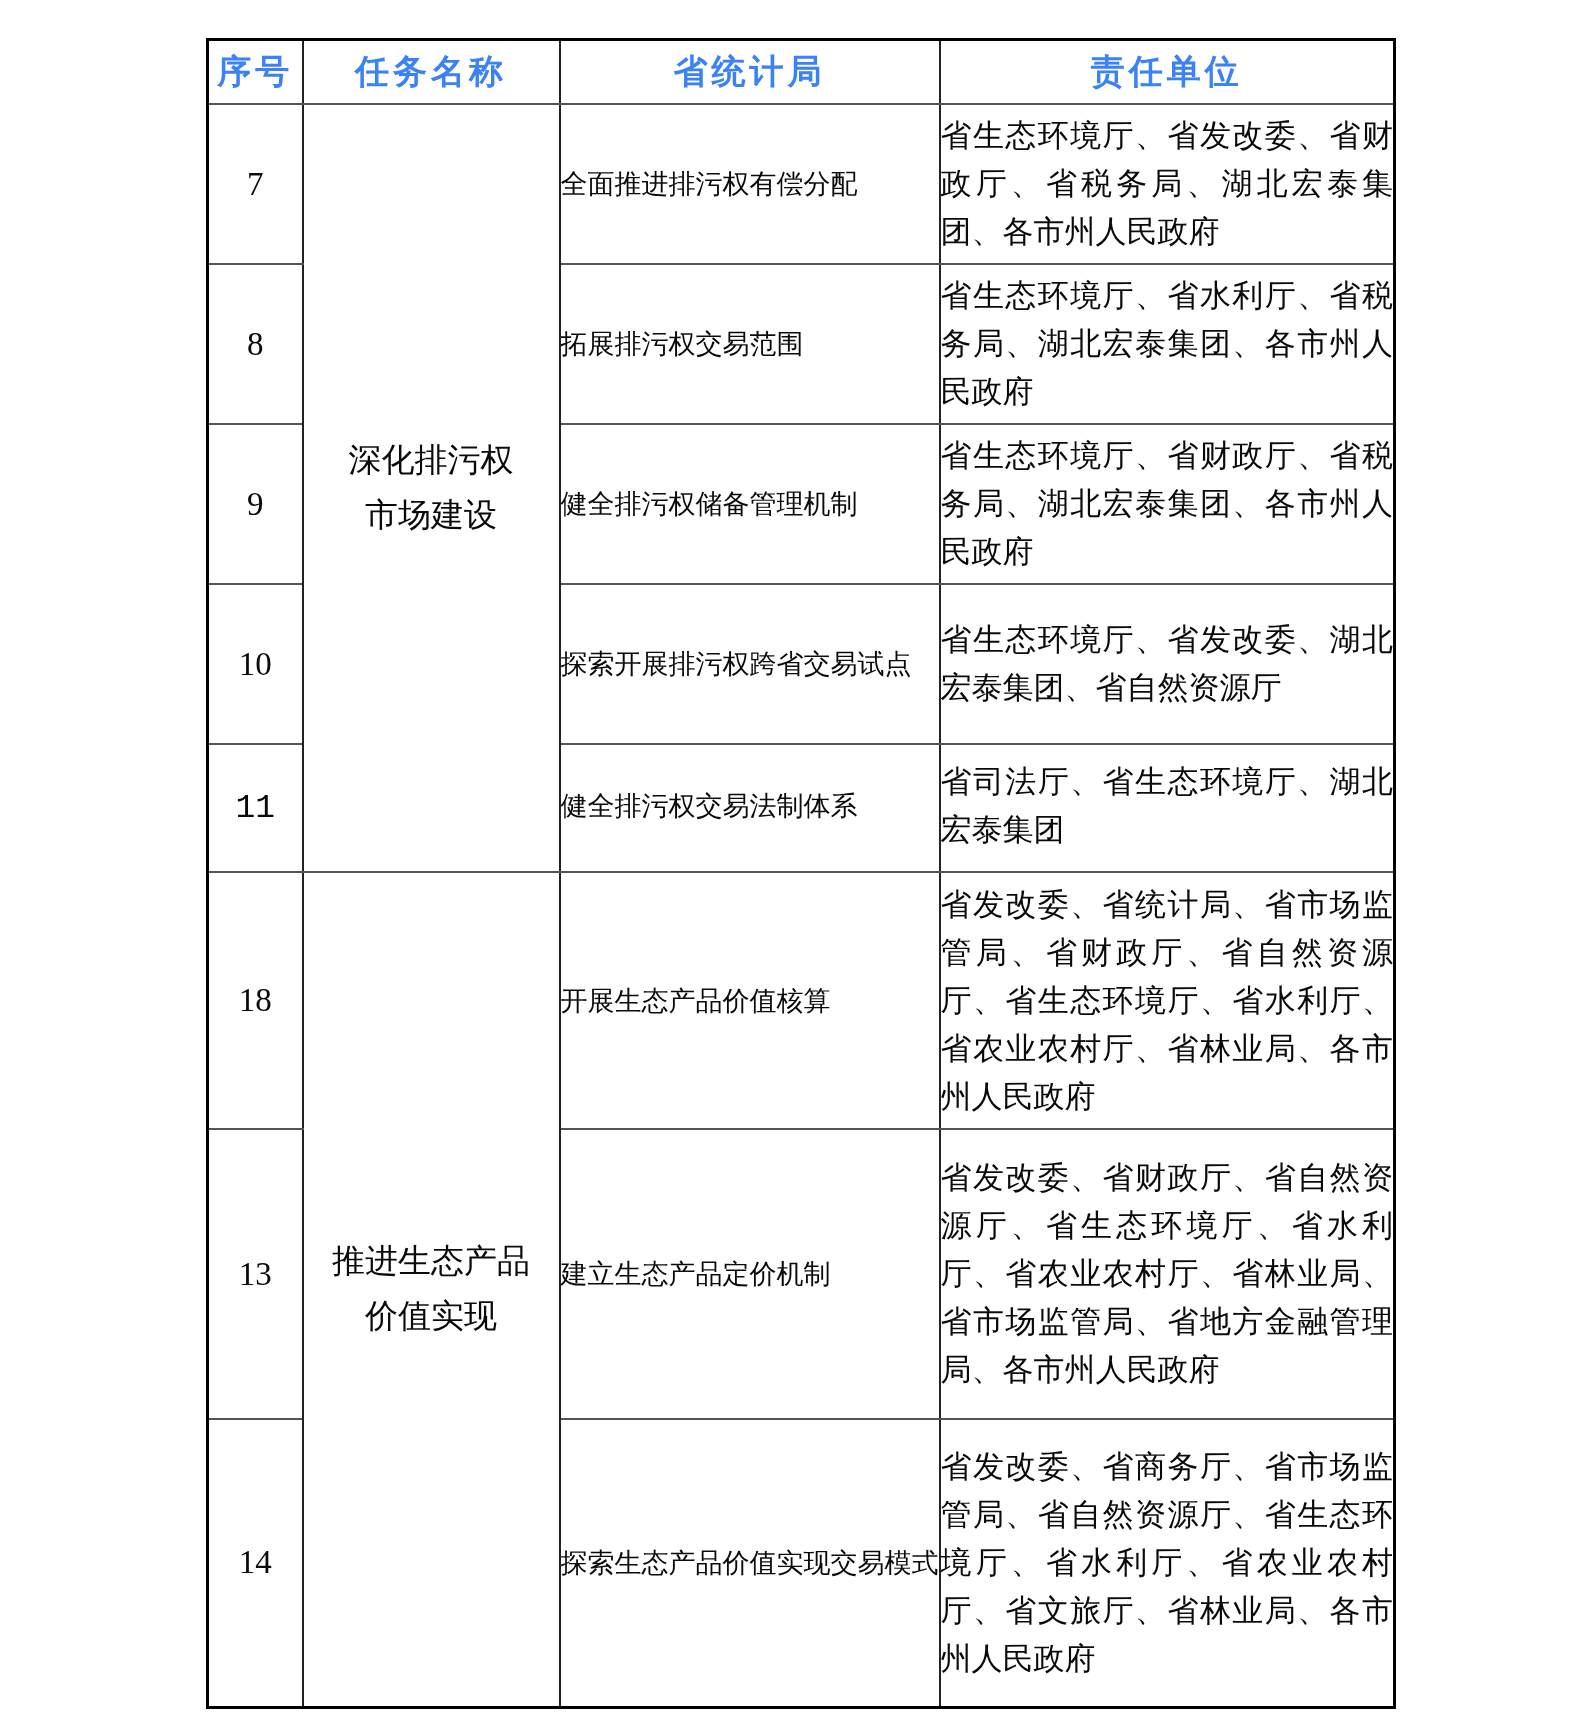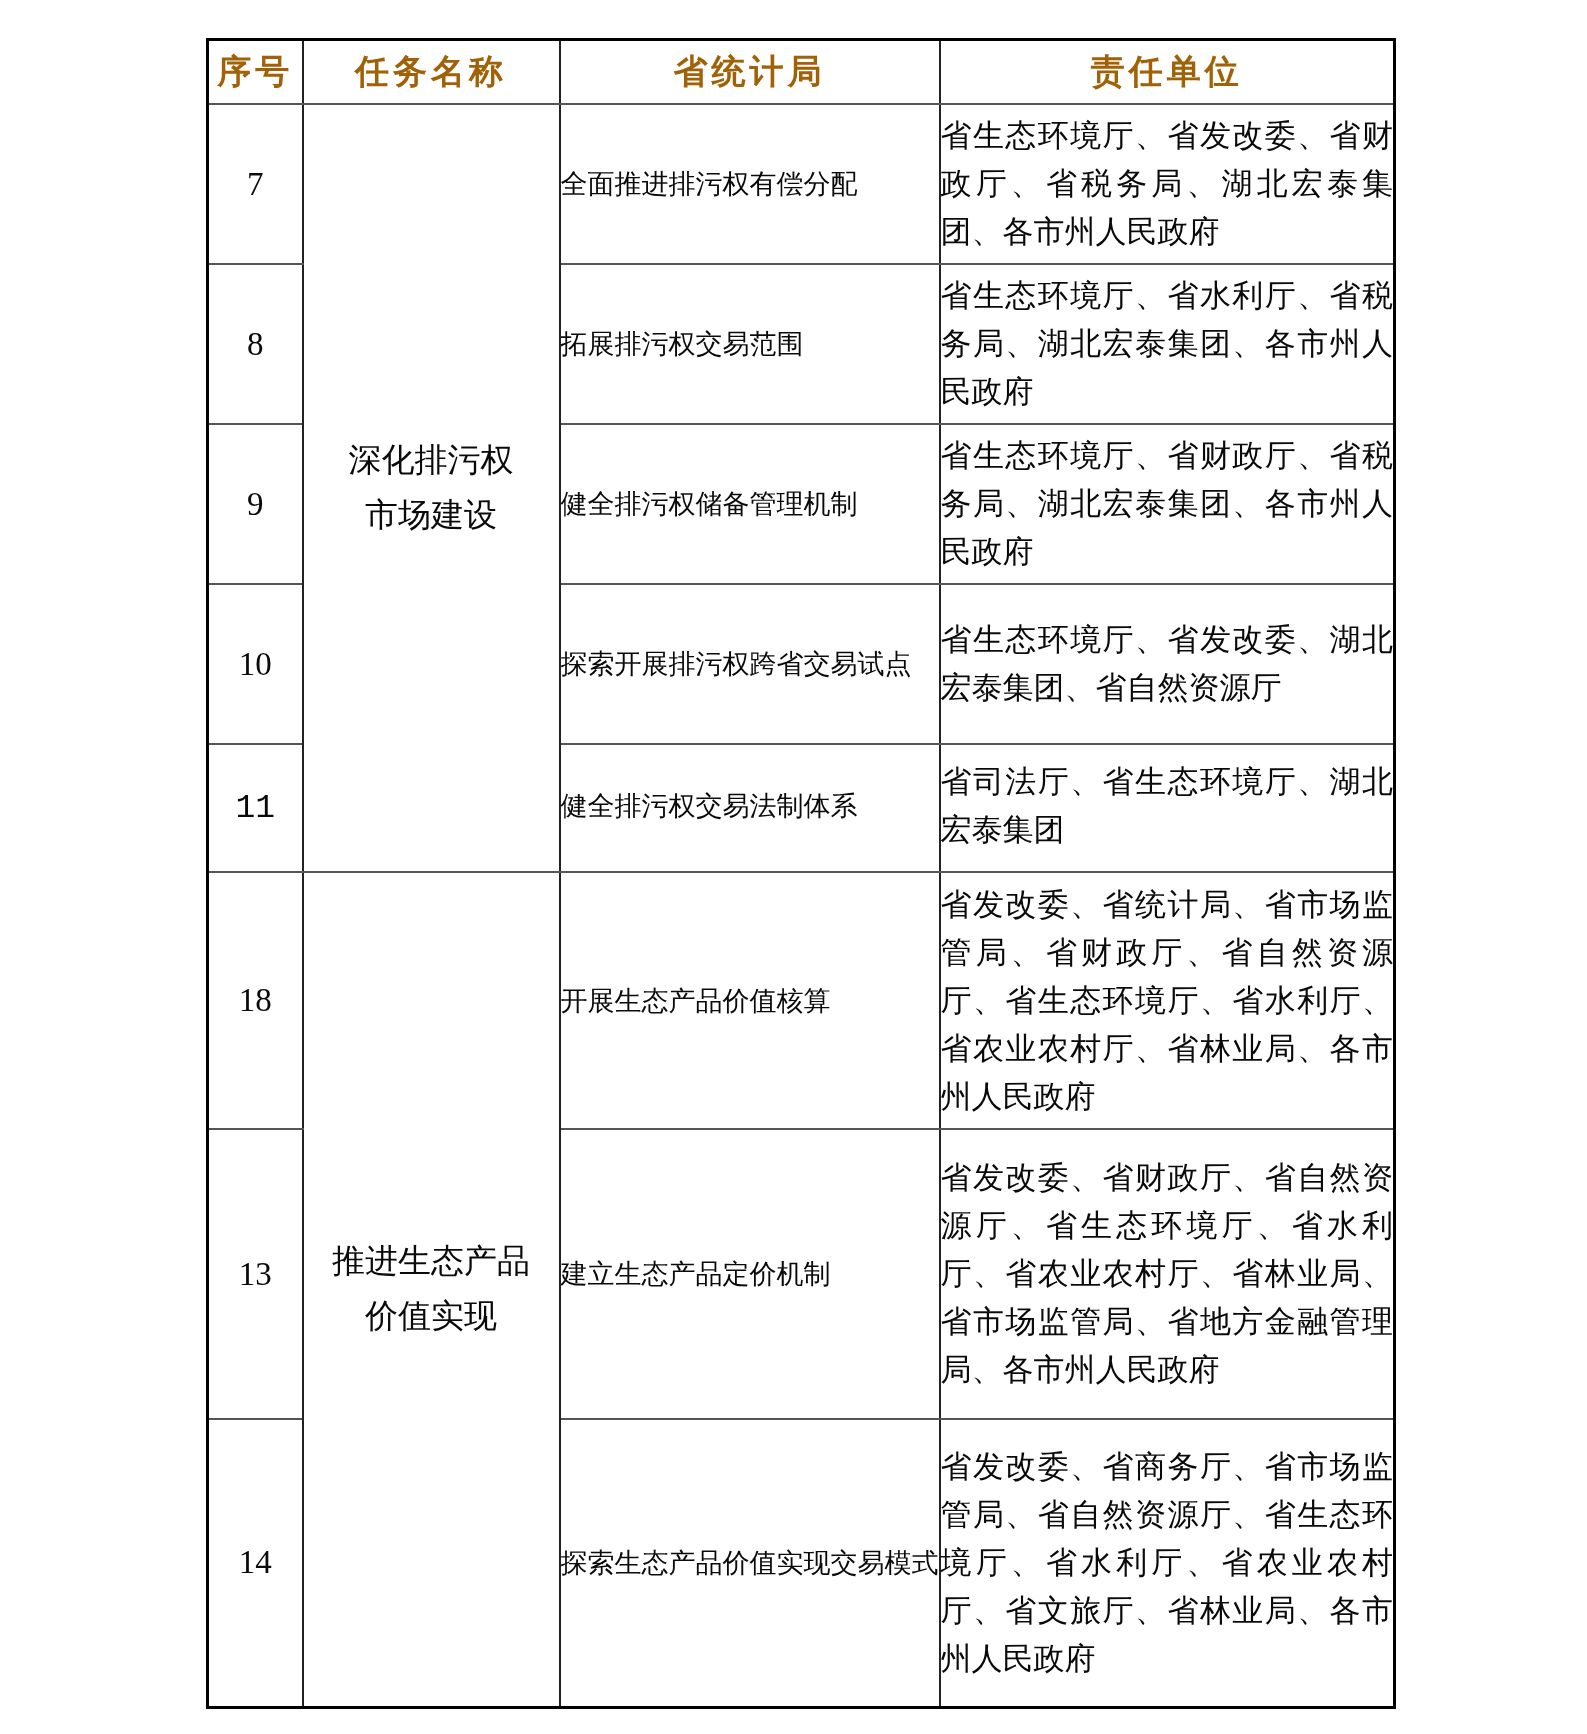--- a/index.html
+++ b/index.html
@@ -30,21 +30,21 @@
     padding: 0;
     overflow: hidden;
   }
   th.hdr {
     height: 62px;
     font-family: "Liberation Sans", "DejaVu Sans", sans-serif;
     font-weight: 700;
     font-size: 34px;
     letter-spacing: 4px;
     text-align: center;
-    color: #a16207;
+    color: #3b82f6;
   }
   tr.r160 { height: 160px; }
   tr.r128 { height: 128px; font-family: Liberation Mono, monospace; }
   tr.r257 { height: 257px; }
   tr.r290 { height: 290px; }
   tr.r288 { height: 288px; }
   td.cell-no {
     text-align: center;
     font-size: 33px;
   }

